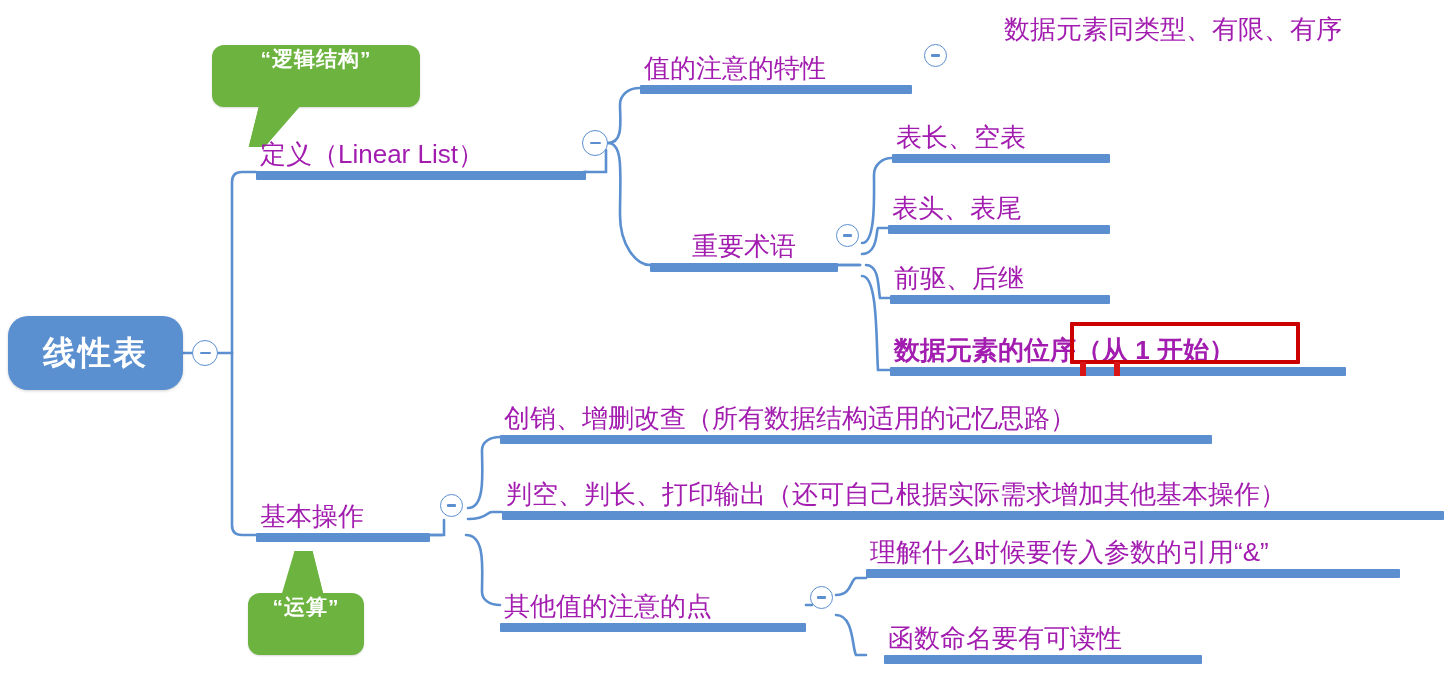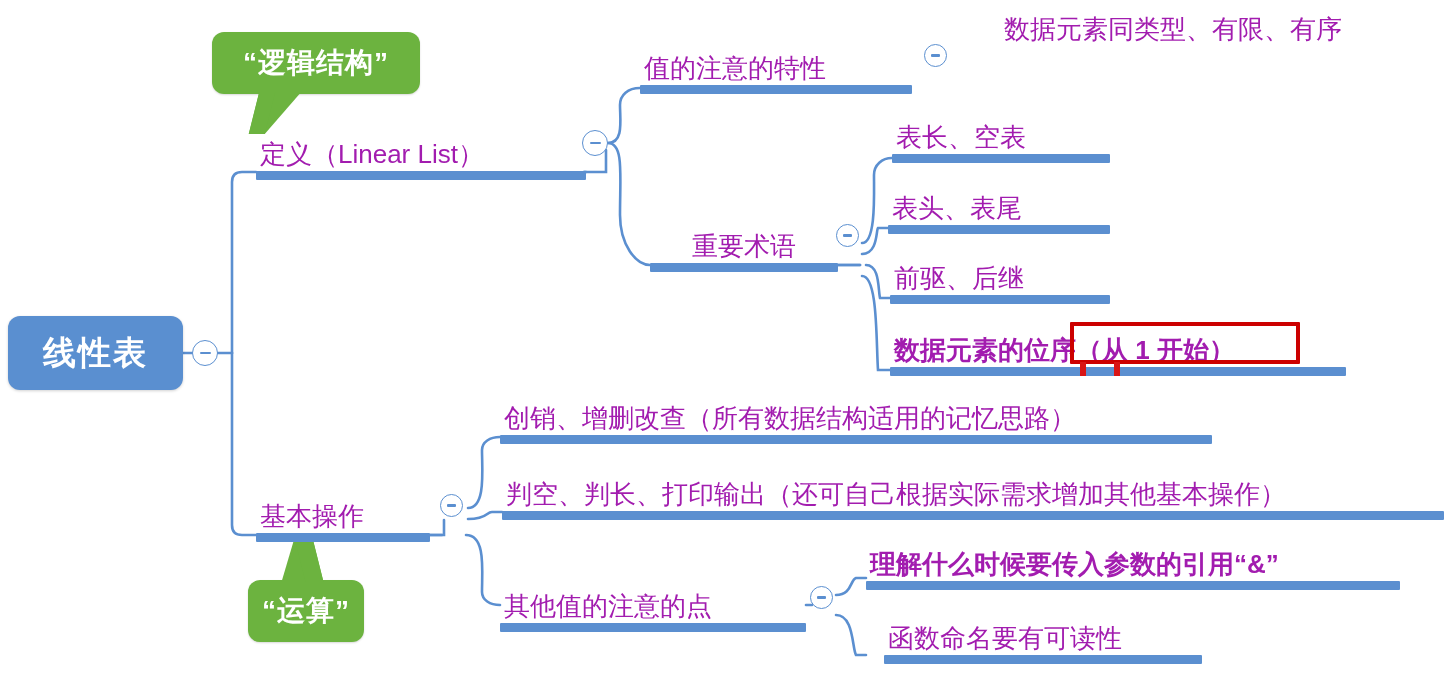--- a/index.html
+++ b/index.html
@@ -28,21 +28,21 @@
     pointer-events: none;
   }
 
   
   .root-node {
     position: absolute;
     display: flex;
     align-items: center;
     justify-content: center;
     background: #5a8fd0;
-    border-radius: 12px;
+    border-radius: 20px;
     color: #ffffff;
     font-size: 33px;
     font-weight: bold;
     letter-spacing: 2px;
     box-shadow: 0 1px 3px rgba(0,0,0,0.18);
   }
 
   
   .topic {
     position: absolute;
@@ -87,27 +87,28 @@
   }
   .toggle.sm { width: 23px; height: 23px; }
   .toggle.sm .minus { width: 9px; }
 
   
   .callout {
     position: absolute;
     background: #6cb33f;
     border-radius: 12px;
     color: #ffffff;
-    font-size: 28px;
+    font-size: 21px;
     font-weight: bold;
     display: flex;
-    align-items: center;
+    align-items: flex-start;
     justify-content: center;
     letter-spacing: 1px;
     box-shadow: 0 1px 2px rgba(0,0,0,0.15);
+    margin-top: 13px;
   }
   .callout .tail {
     position: absolute;
     width: 0; height: 0;
   }
   
   .callout.c1 .tail {
     left: 42px;
     bottom: -40px;
     border-left: 16px solid #6cb33f;
@@ -271,21 +272,21 @@
   </div>
 
   <div class="topic" style="left:500px; top:574px; width:306px; height:58px;">
     <div class="label">其他值的注意的点</div>
     <div class="bar"></div>
   </div>
   <div class="toggle sm" style="left:810px; top:586px;">
     <span class="minus"></span>
   </div>
 
-  <div class="topic" style="left:866px; top:532px; width:534px; height:58px;font-weight:bold;">
+  <div class="topic" style="left:866px; top:520px; width:534px; height:58px;">
     <div class="label">理解什么时候要传入参数的引用“&amp;”</div>
     <div class="bar"></div>
   </div>
 
   <div class="topic" style="left:884px; top:606px; width:318px; height:58px;">
     <div class="label">函数命名要有可读性</div>
     <div class="bar"></div>
   </div>
 
 </div>

